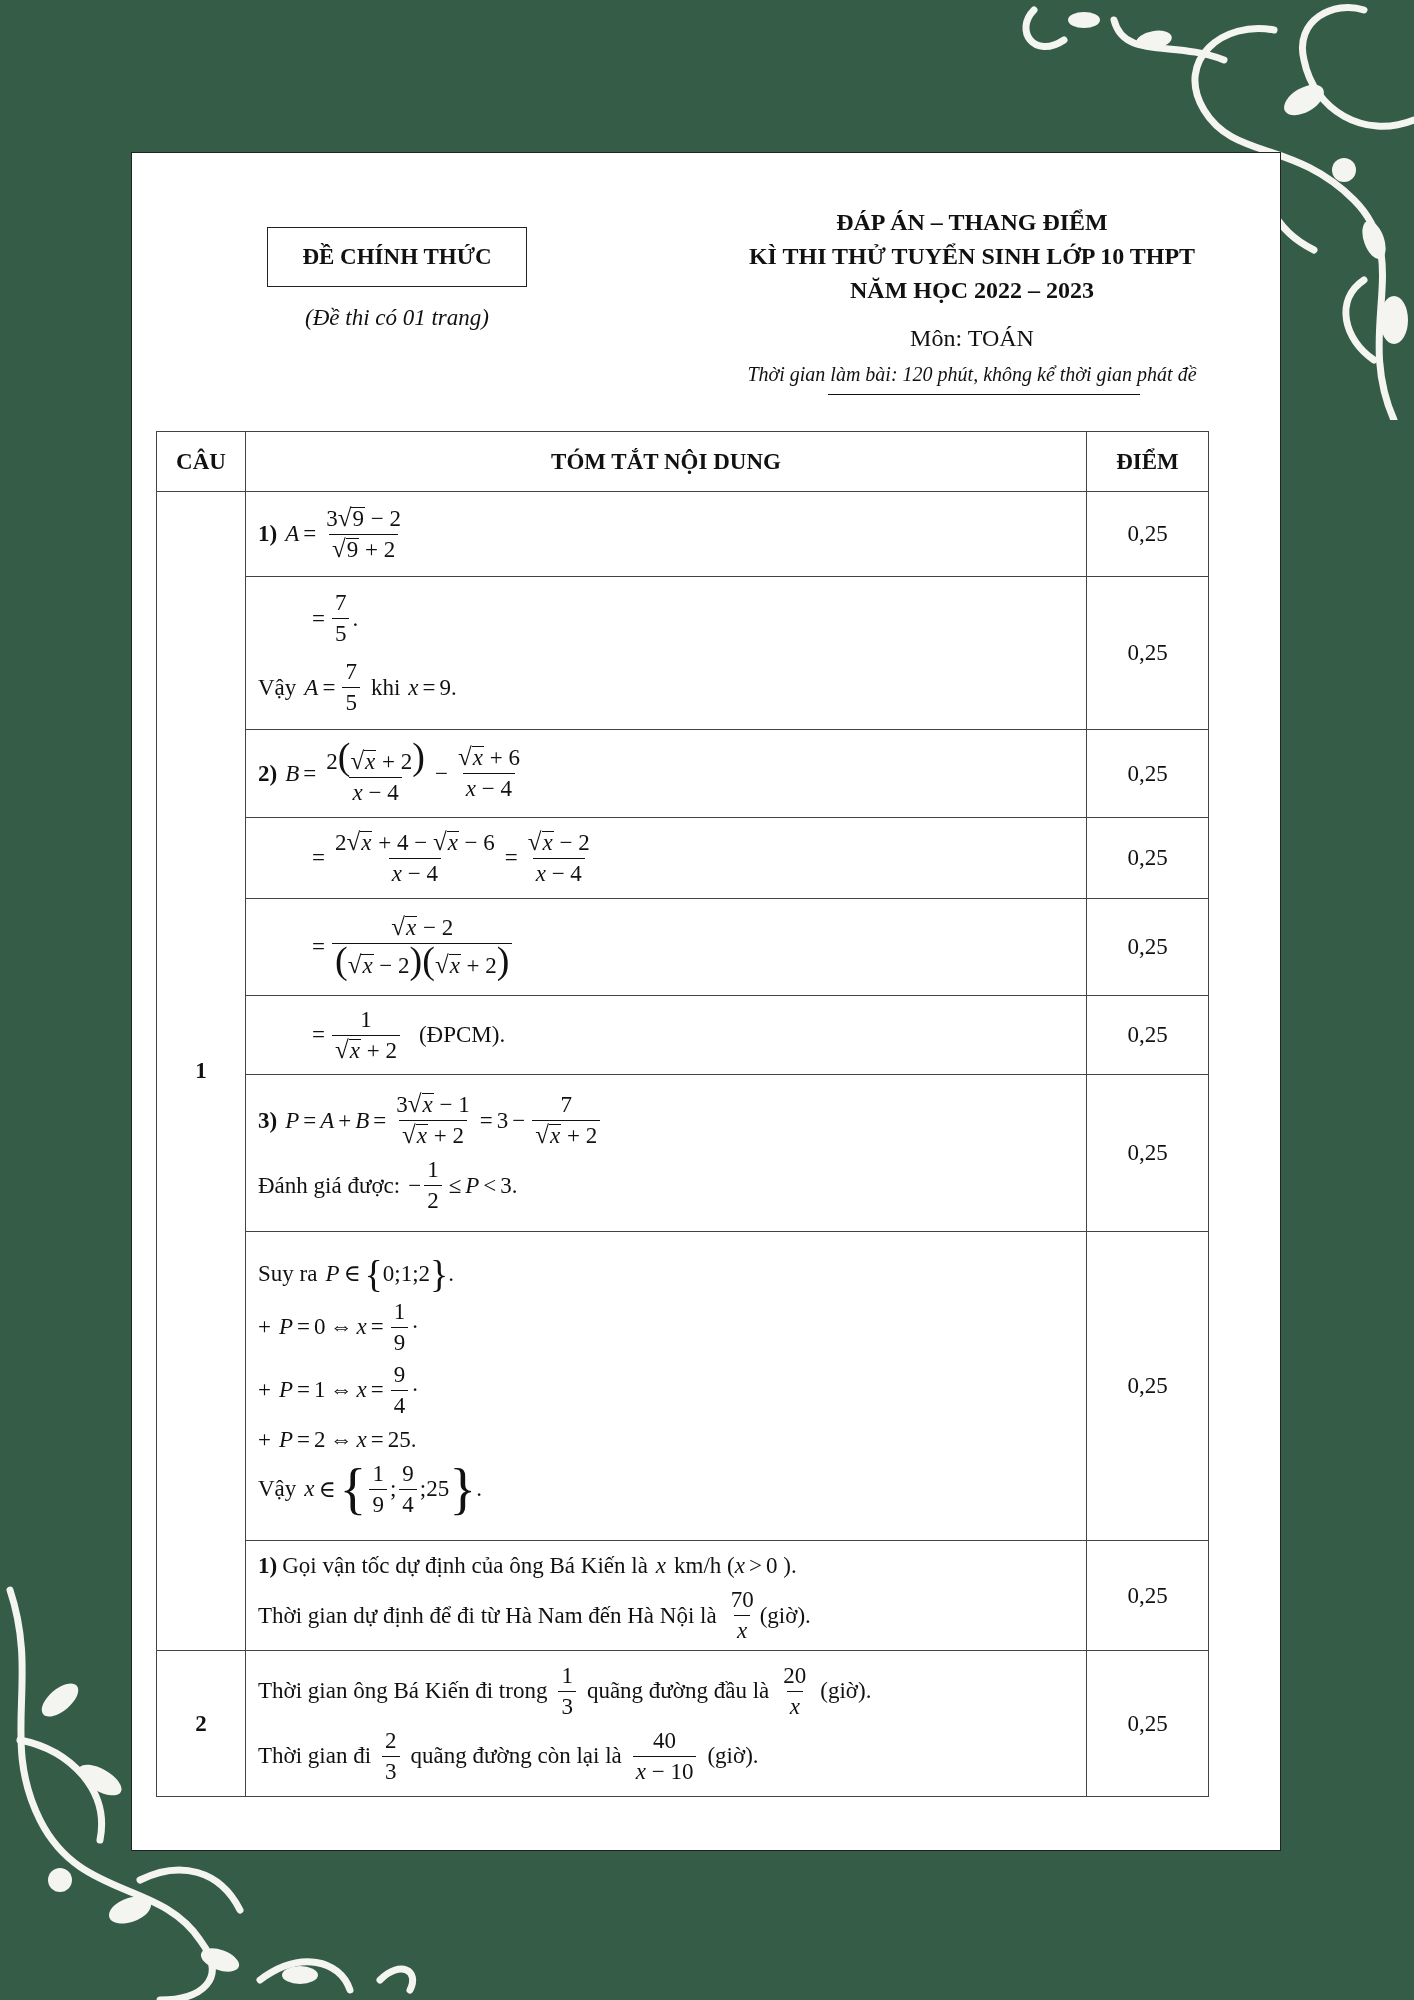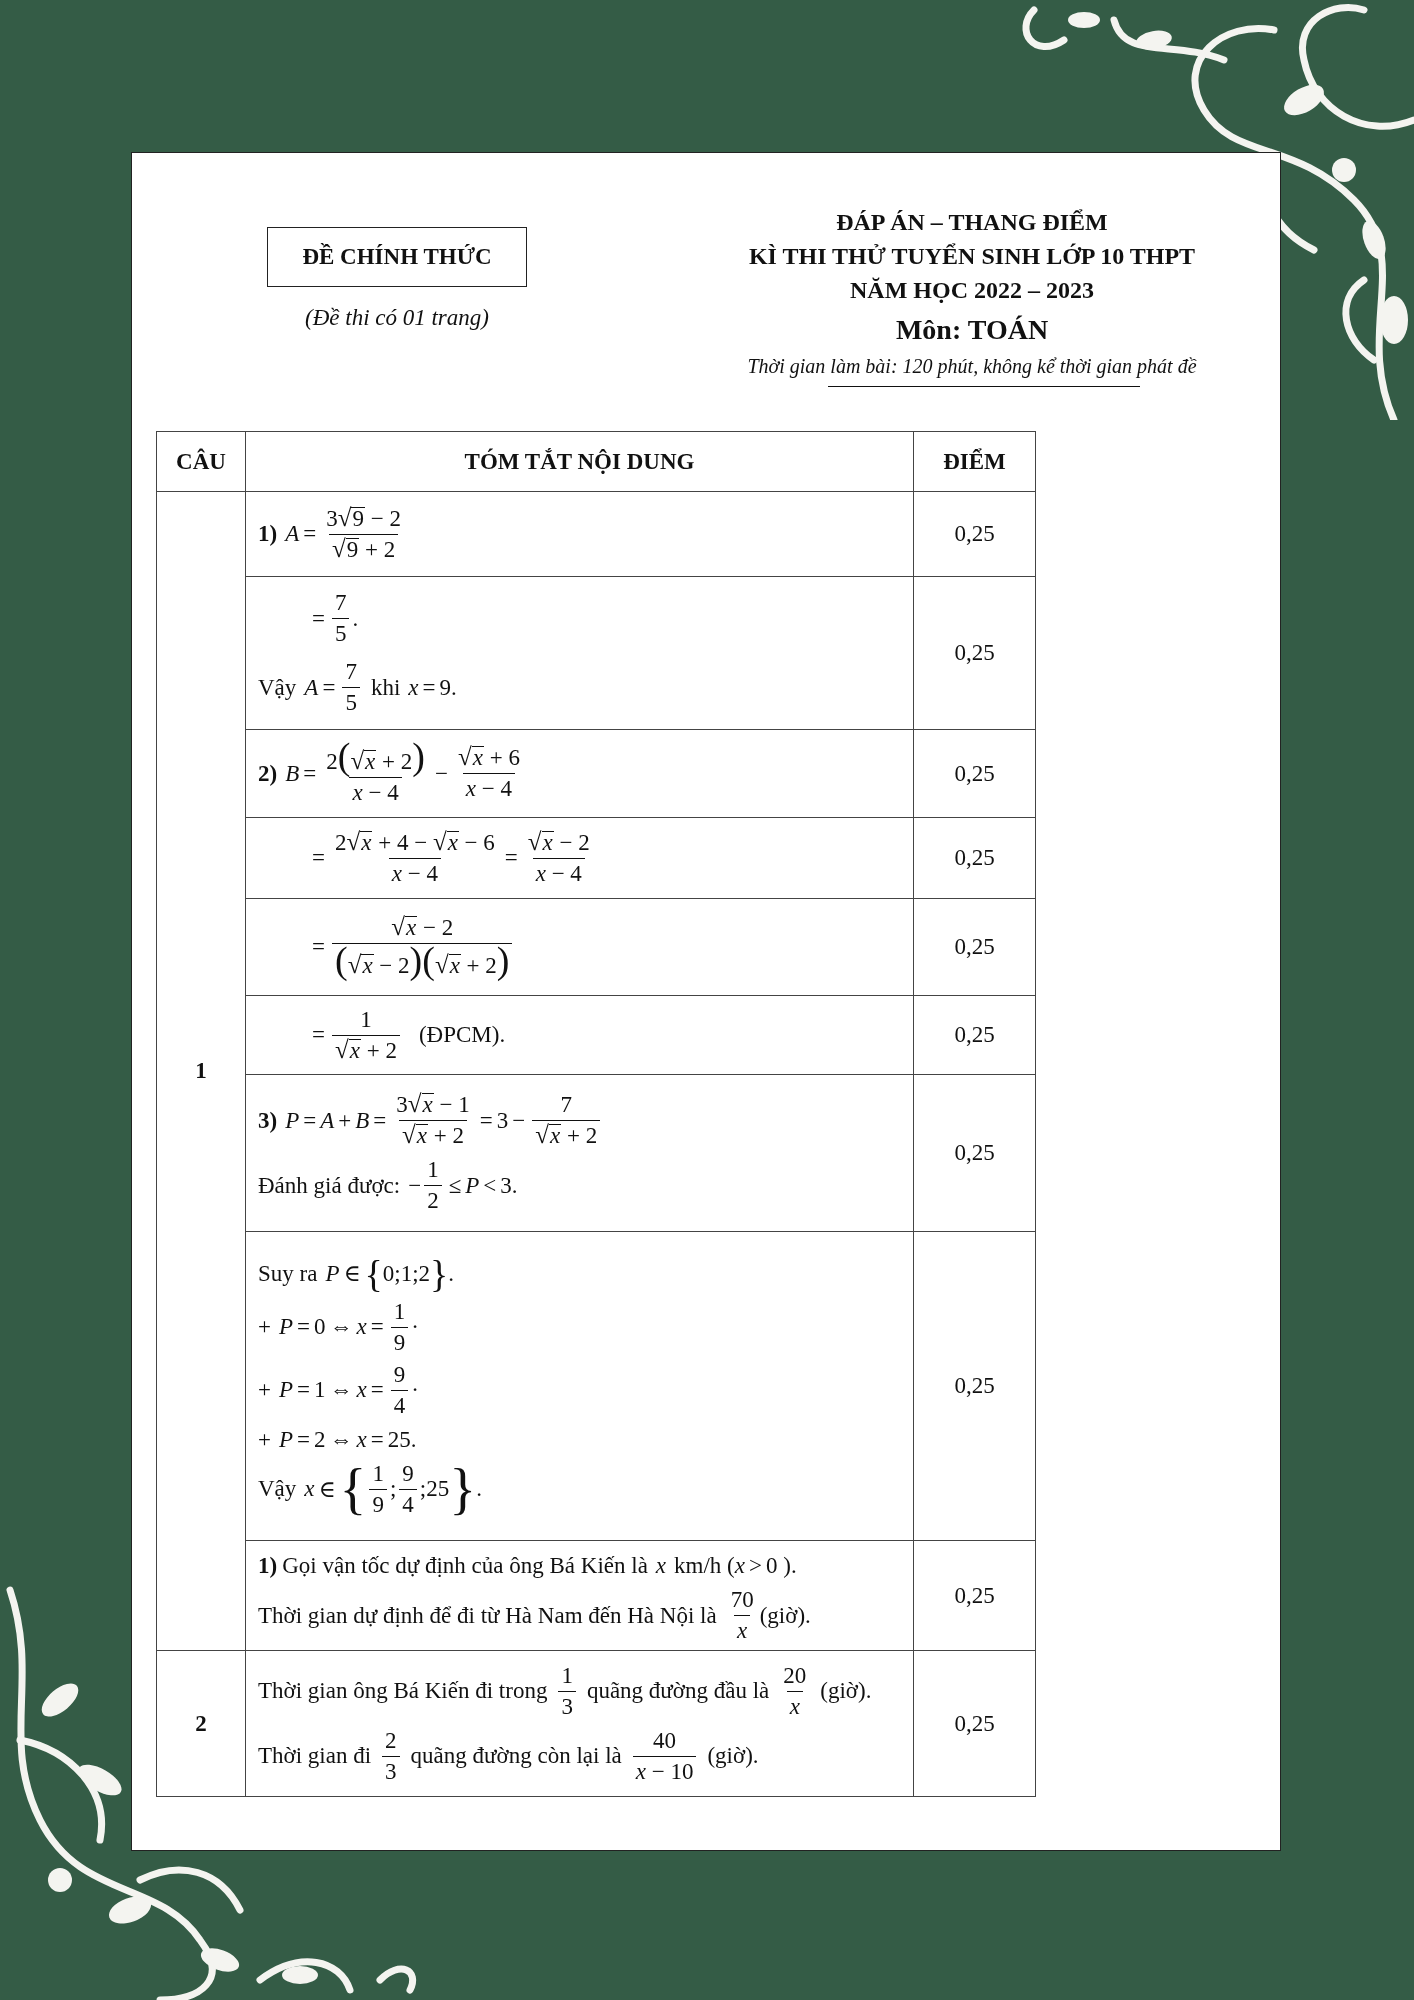--- a/index.html
+++ b/index.html
@@ -18,26 +18,26 @@
   }
   .hdr-left { position: absolute; left: 0; top: 56px; width: 530px; text-align: center; }
   .hdr-right { position: absolute; left: 540px; top: 52px; width: 600px; text-align: center; }
   .bold-line { font-weight: bold; font-size: 24px; line-height: 34px; }
   .official-box {
     display: inline-block; margin-top: 18px; border: 1.5px solid #222;
     padding: 12px 24px; font-weight: bold; font-size: 23px; line-height: 34px;
     width: 210px;
   }
   .pages-note { font-style: italic; font-size: 23px; margin-top: 18px; }
-  .subject { font-weight: bold; font-size: 28px; margin-top: 6px; line-height: 34px; }
+  .subject { font-weight: normal; font-size: 24px; margin-top: 14px; line-height: 34px; }
   .timeline { font-style: italic; font-size: 20px; margin-top: 8px; }
   .underline { width: 312px; height: 0; border-top: 1.5px solid #111; margin: 8px auto 0; position: relative; left: 12px; }
 
   table.key {
-    position: absolute; left: 24px; top: 278px; width: 880px;
+    position: absolute; left: 24px; top: 278px; width: 1053px;
     border-collapse: collapse; font-size: 23px;
   }
   table.key td, table.key th { border: 1.5px solid #444; vertical-align: middle; }
   table.key th { font-weight: bold; font-size: 23px; height: 57px; }
   .c-cau { width: 86px; text-align: center; font-weight: bold; }
   .c-diem { width: 119px; text-align: center; }
   .c-content { padding: 4px 12px; }
   .line { display: flex; align-items: center; min-height: 40px; white-space: nowrap; }
   .indent { padding-left: 50px; }
   .b { font-weight: bold; }

